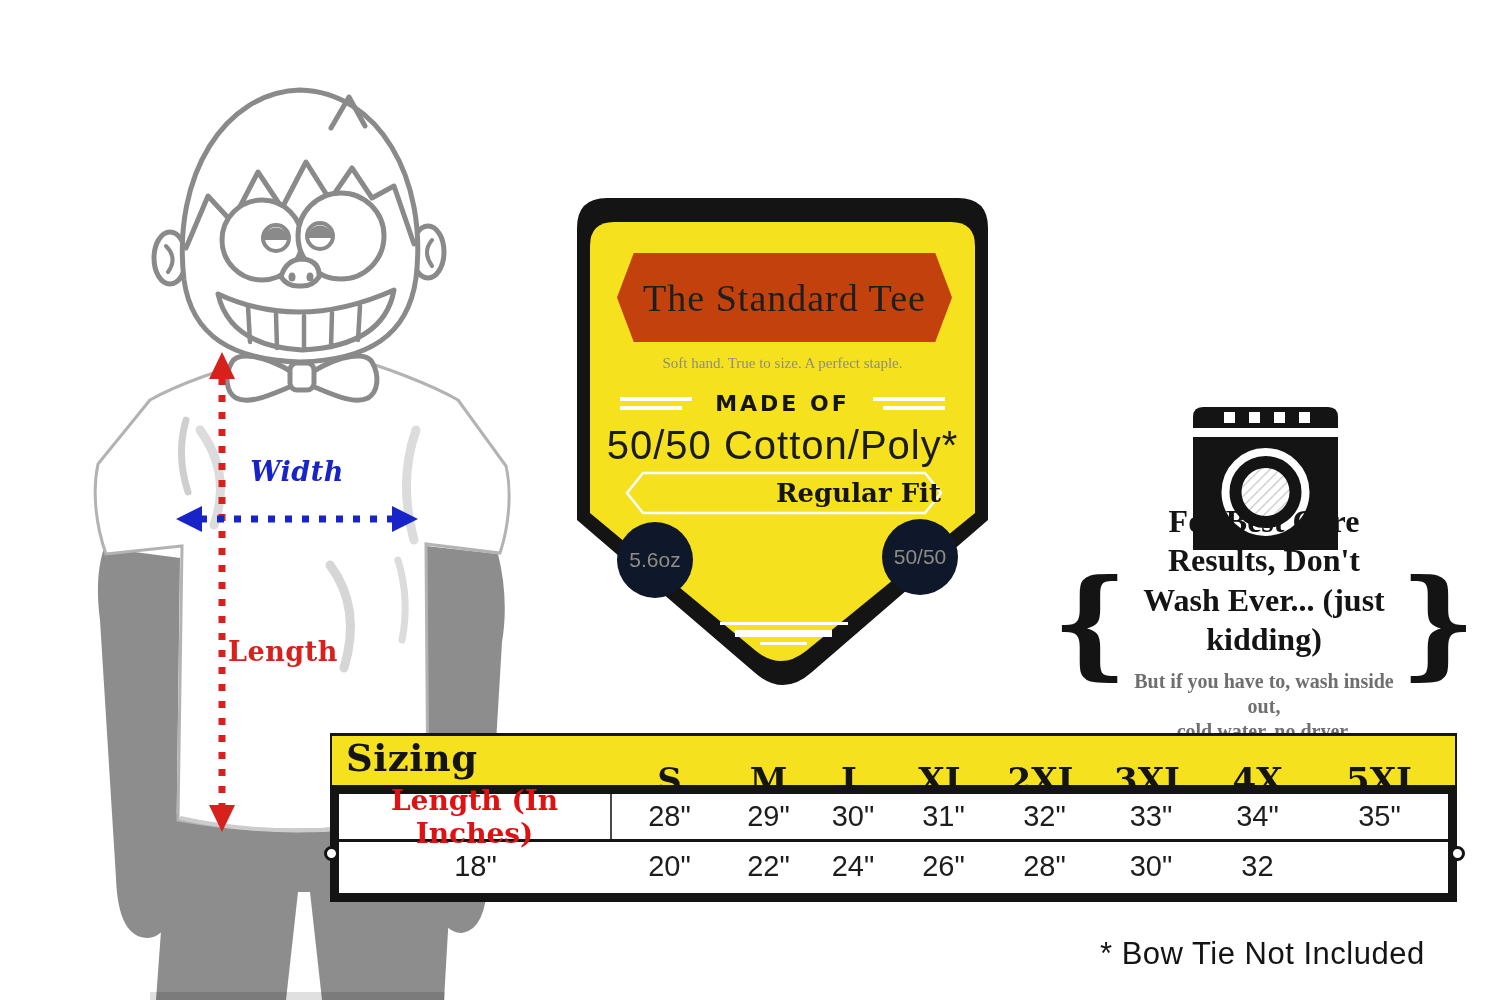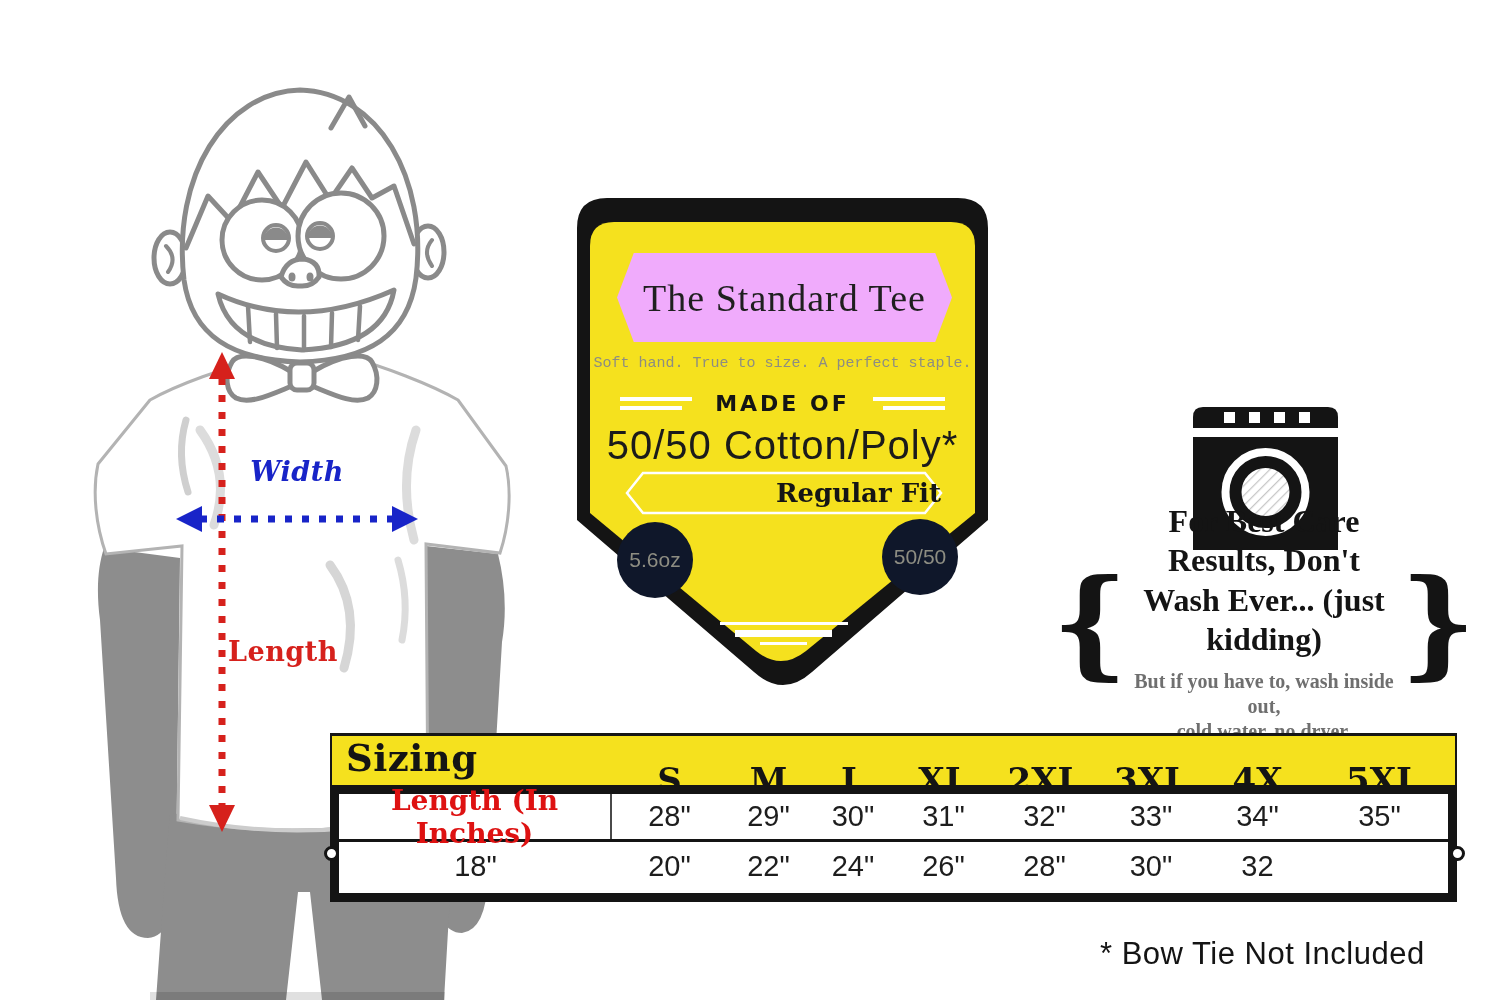--- a/index.html
+++ b/index.html
@@ -17,28 +17,28 @@
   }
   #width-label  { left:232px; top:456px; width:130px; text-align:center;font-style:italic; }
   #length-label { left:228px; top:636px; }
 
   
   #badge { left:575px; top:195px; width:415px; height:505px; }
   #badge svg.shield { position:absolute; left:0; top:0; }
   .badge-layer { position:absolute; left:0; width:100%; text-align:center; }
   #title-banner {
     position:absolute; left:42px; top:58px; width:335px; height:89px;
-    background:#f0abfc; display:flex; align-items:center; justify-content:center;
+    background:#c2410c; display:flex; align-items:center; justify-content:center;
     clip-path:polygon(0 50%, 5% 0, 95% 0, 100% 50%, 95% 100%, 5% 100%);
   }
   #badge-title {
     font-family:"Liberation Serif", serif; font-size:38px; color:#1f1f1f; letter-spacing:1px;
   }
   #badge-tagline {
-    top:160px; font-family:Liberation Mono, monospace; font-size:15px;
+    top:160px; font-family:Liberation Serif, serif; font-size:15px;
     color:#8d8d82; letter-spacing:0px;
   }
   #made-of-row {
     position:absolute; top:196px; left:0; width:100%;
     display:flex; align-items:center; justify-content:center; gap:23px;
   }
   .deco-lines { display:flex; flex-direction:column; gap:5px; width:72px; }
   .deco-lines span { display:block; height:4px; background:#ffffff; }
   #made-of-label {
     font-family:"DejaVu Sans", sans-serif; font-weight:bold; font-size:22px;

